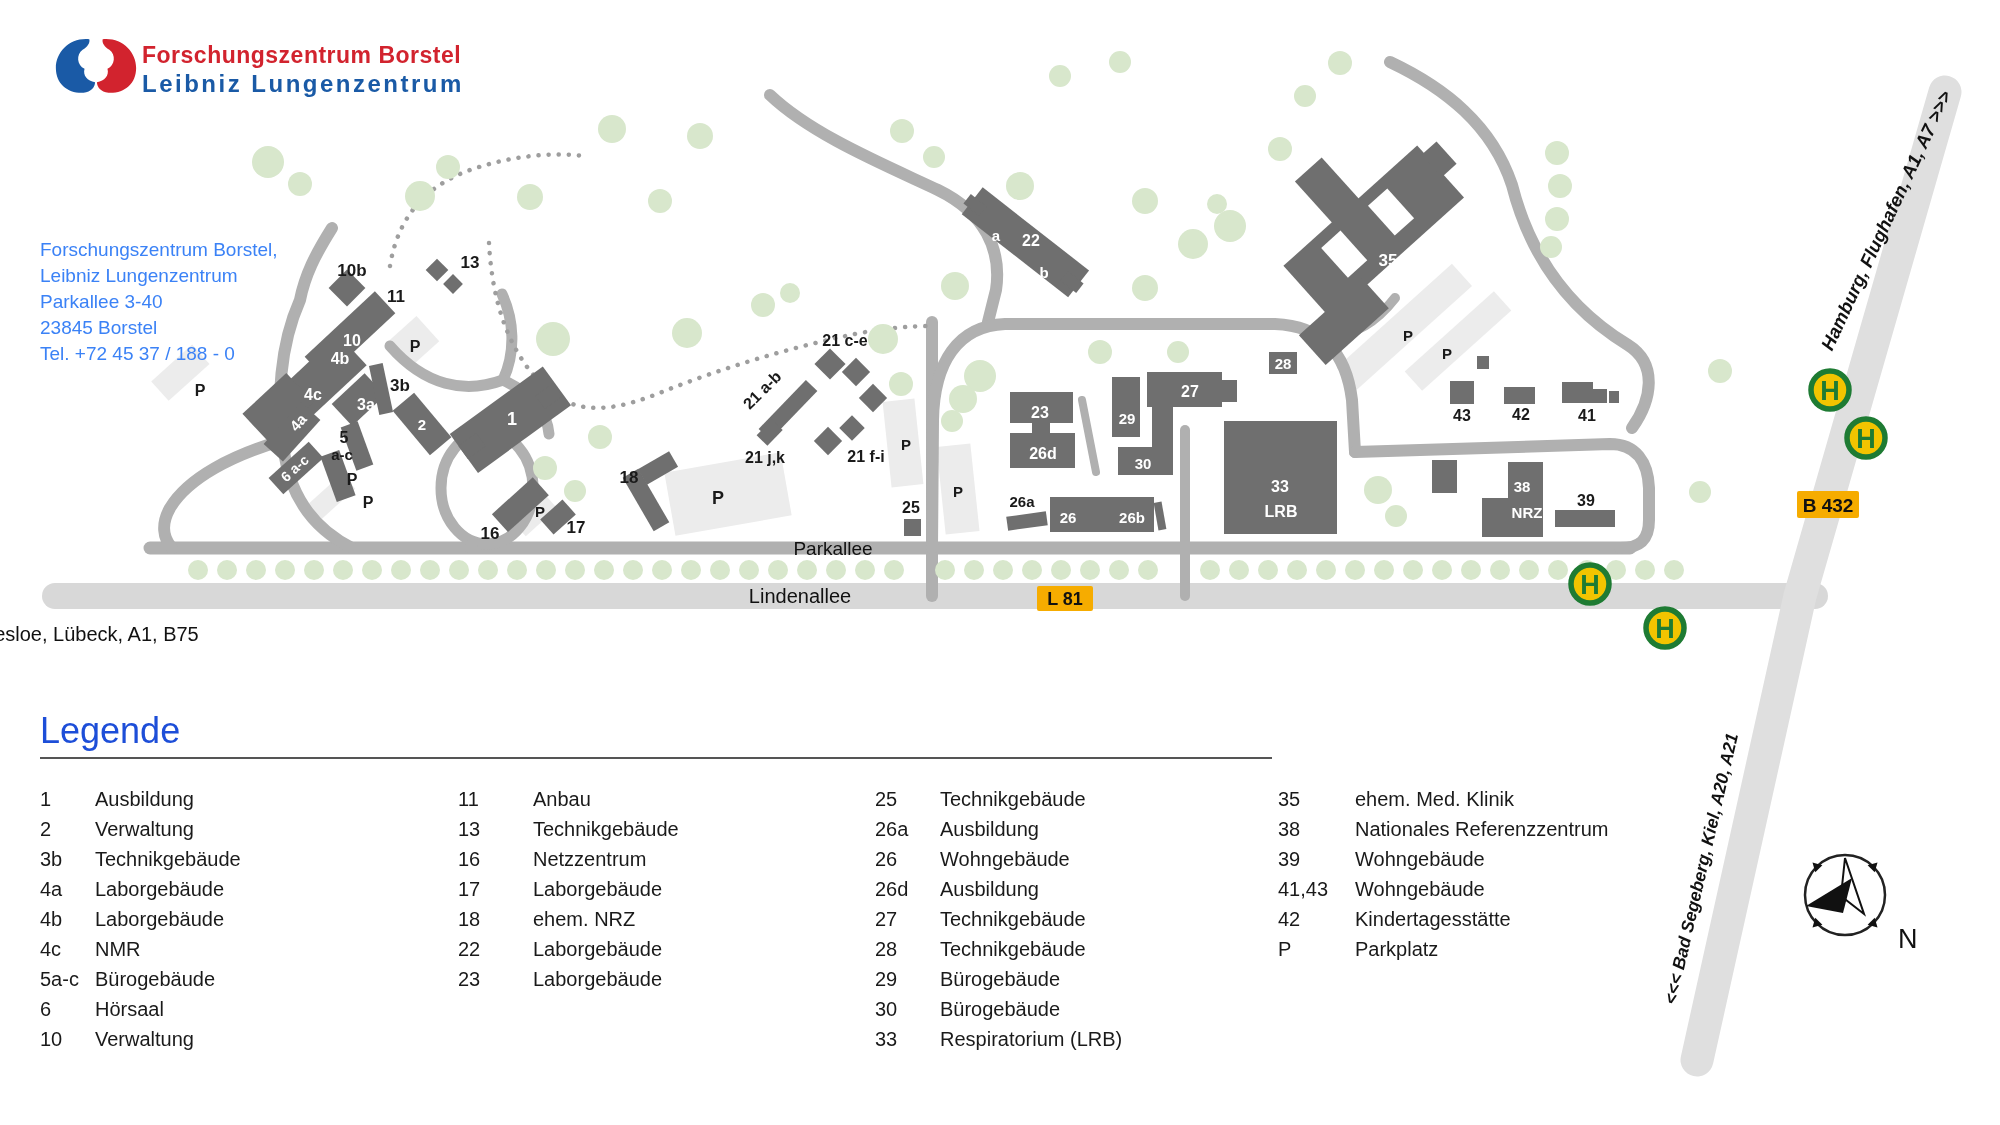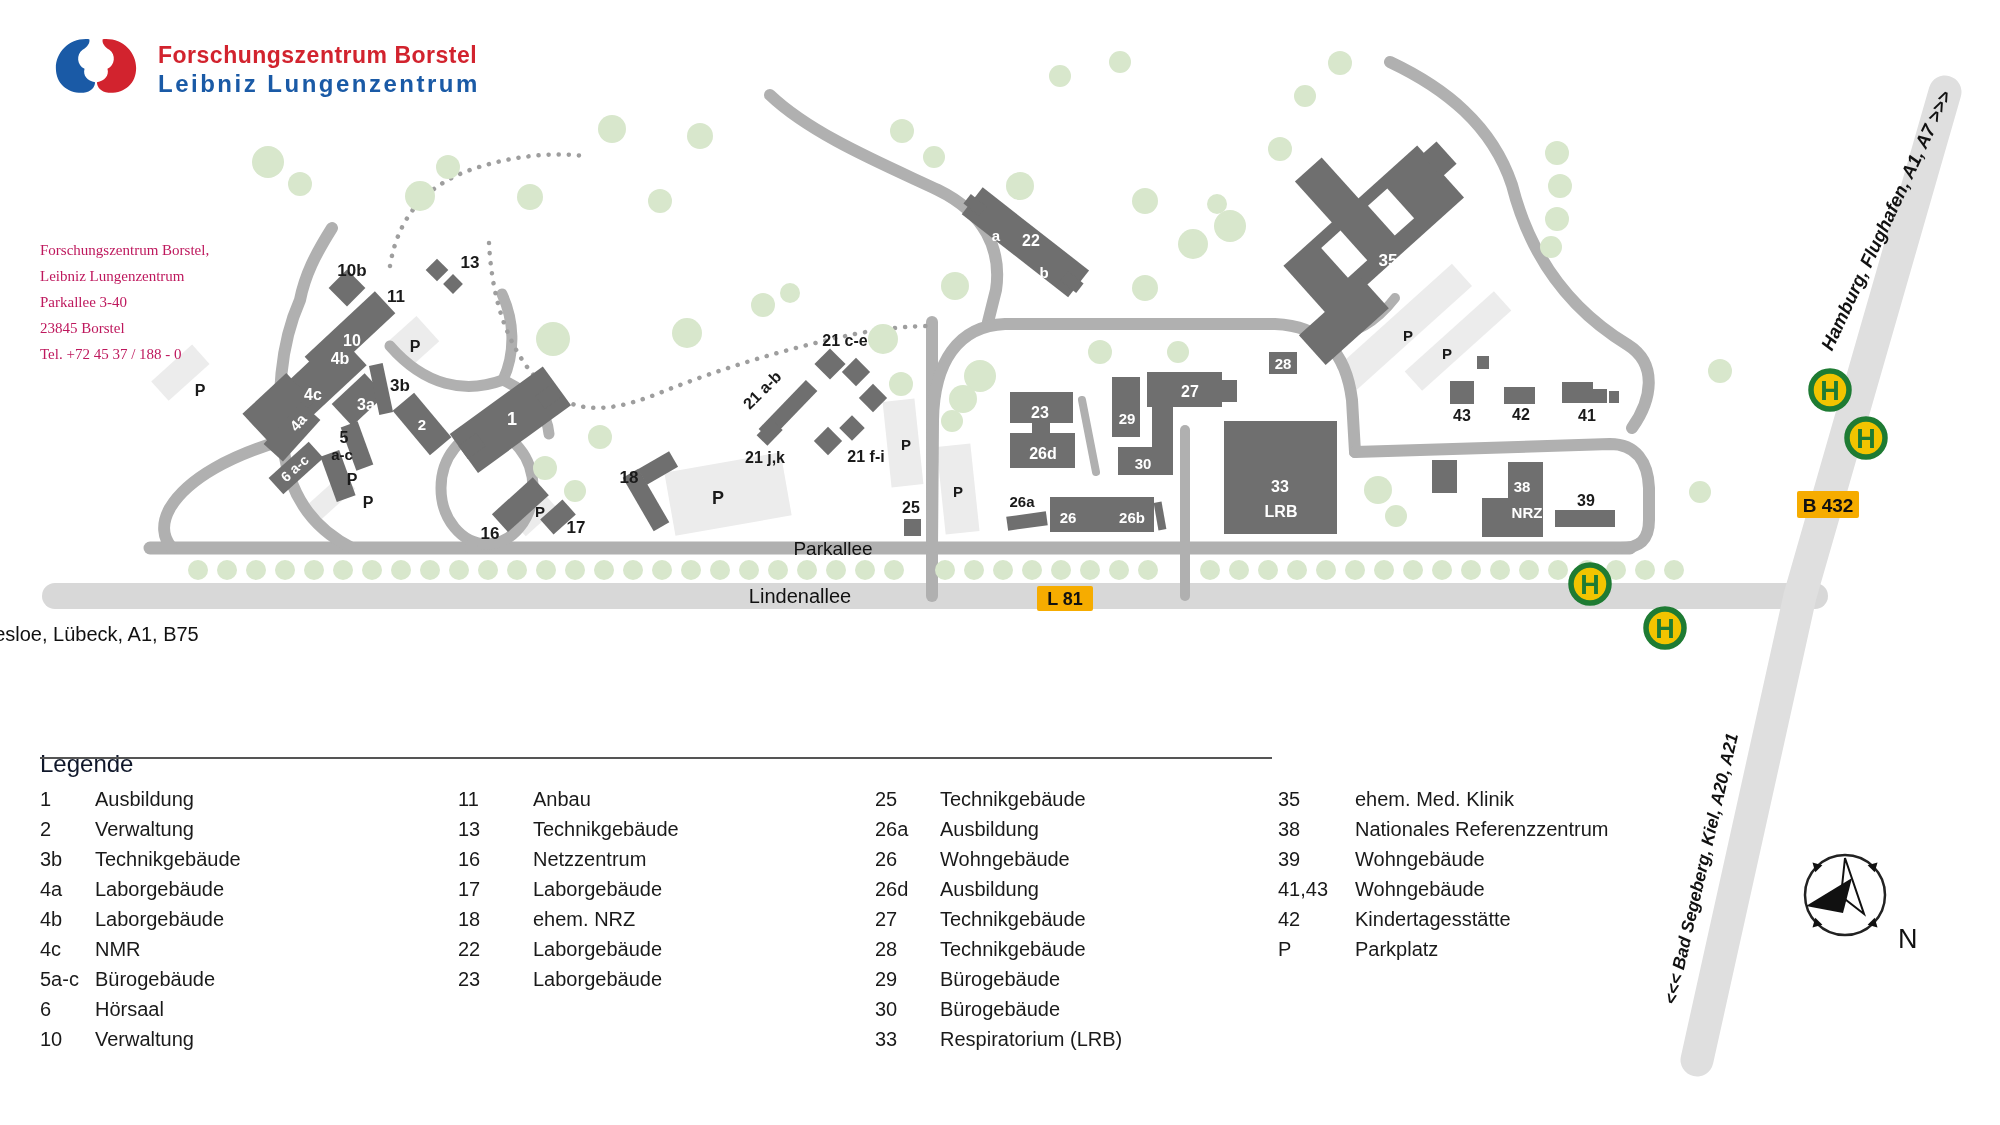--- a/index.html
+++ b/index.html
@@ -1,26 +1,26 @@
 <!DOCTYPE html>
 <html><head>
 <meta charset="utf-8">
 <style>
   html,body{margin:0;padding:0;background:#fff;}
   .stage{position:relative;width:2000px;height:1125px;background:#fff;overflow:hidden;
          font-family:"Liberation Sans",sans-serif;color:#1a1a1a;}
   .stage svg{position:absolute;left:0;top:0;}
   
-  .logo-text{position:absolute;left:142px;top:42px;font-weight:bold;margin-left:16px;}
+  .logo-text{position:absolute;left:142px;top:42px;font-weight:bold;}
   .logo-line1{font-size:23px;color:#d2232e;letter-spacing:0.5px;}
   .logo-line2{font-size:24px;color:#1a5aa6;letter-spacing:2.5px;margin-top:1px;}
   
-  .address{position:absolute;left:40px;top:237px;font-size:15px;line-height:26px;color:#be185d;font-family:Liberation Serif, serif;}
+  .address{position:absolute;left:40px;top:237px;font-size:19px;line-height:26px;color:#3b82f6;}
   
-  .legend-title{position:absolute;left:40px;top:710px;font-size:24px;color:#0f172a;margin-top:40px;}
+  .legend-title{position:absolute;left:40px;top:710px;font-size:36px;color:#1d4ed8;}
   .legend-rule{position:absolute;left:40px;top:757px;width:1232px;border-top:2px solid #555;}
   .lg-col{position:absolute;top:784px;font-size:20px;line-height:30px;color:#1a1a1a;}
   .lg-row{display:flex;}
   .lg-num{flex:0 0 auto;}
   .lg-lbl{white-space:pre;}
   .col1{left:40px;}  .col1 .lg-num{width:55px;}
   .col2{left:458px;} .col2 .lg-num{width:75px;}
   .col3{left:875px;} .col3 .lg-num{width:65px;}
   .col4{left:1278px;}.col4 .lg-num{width:77px;}
   

